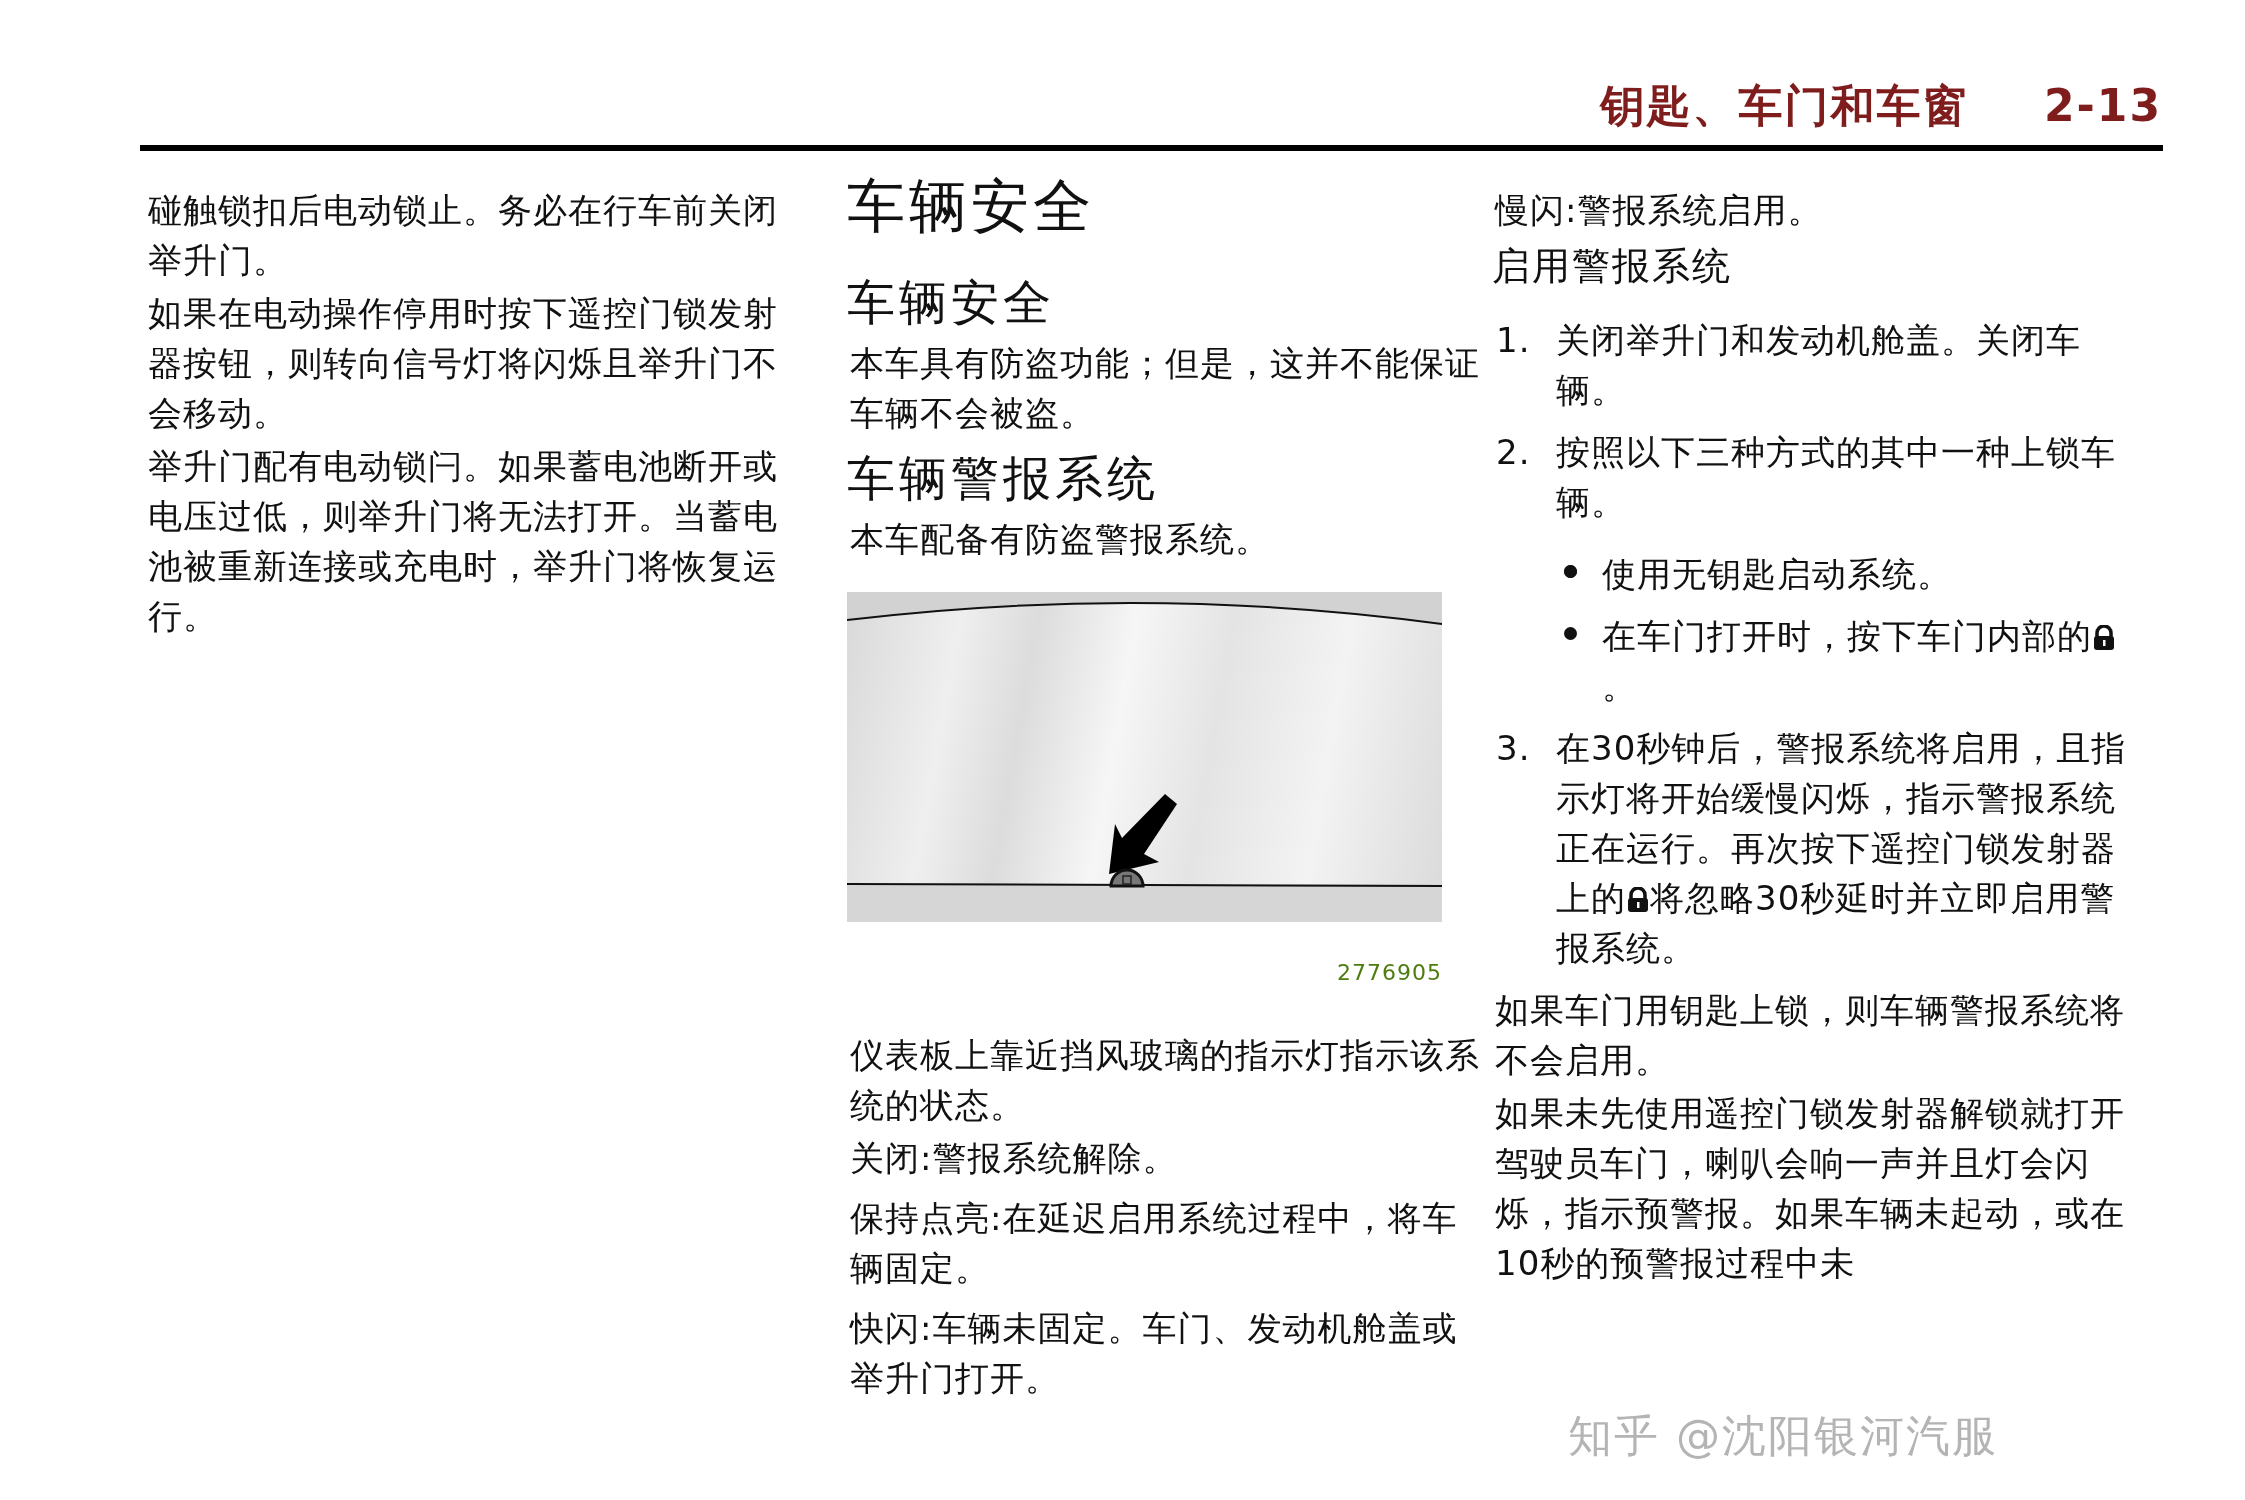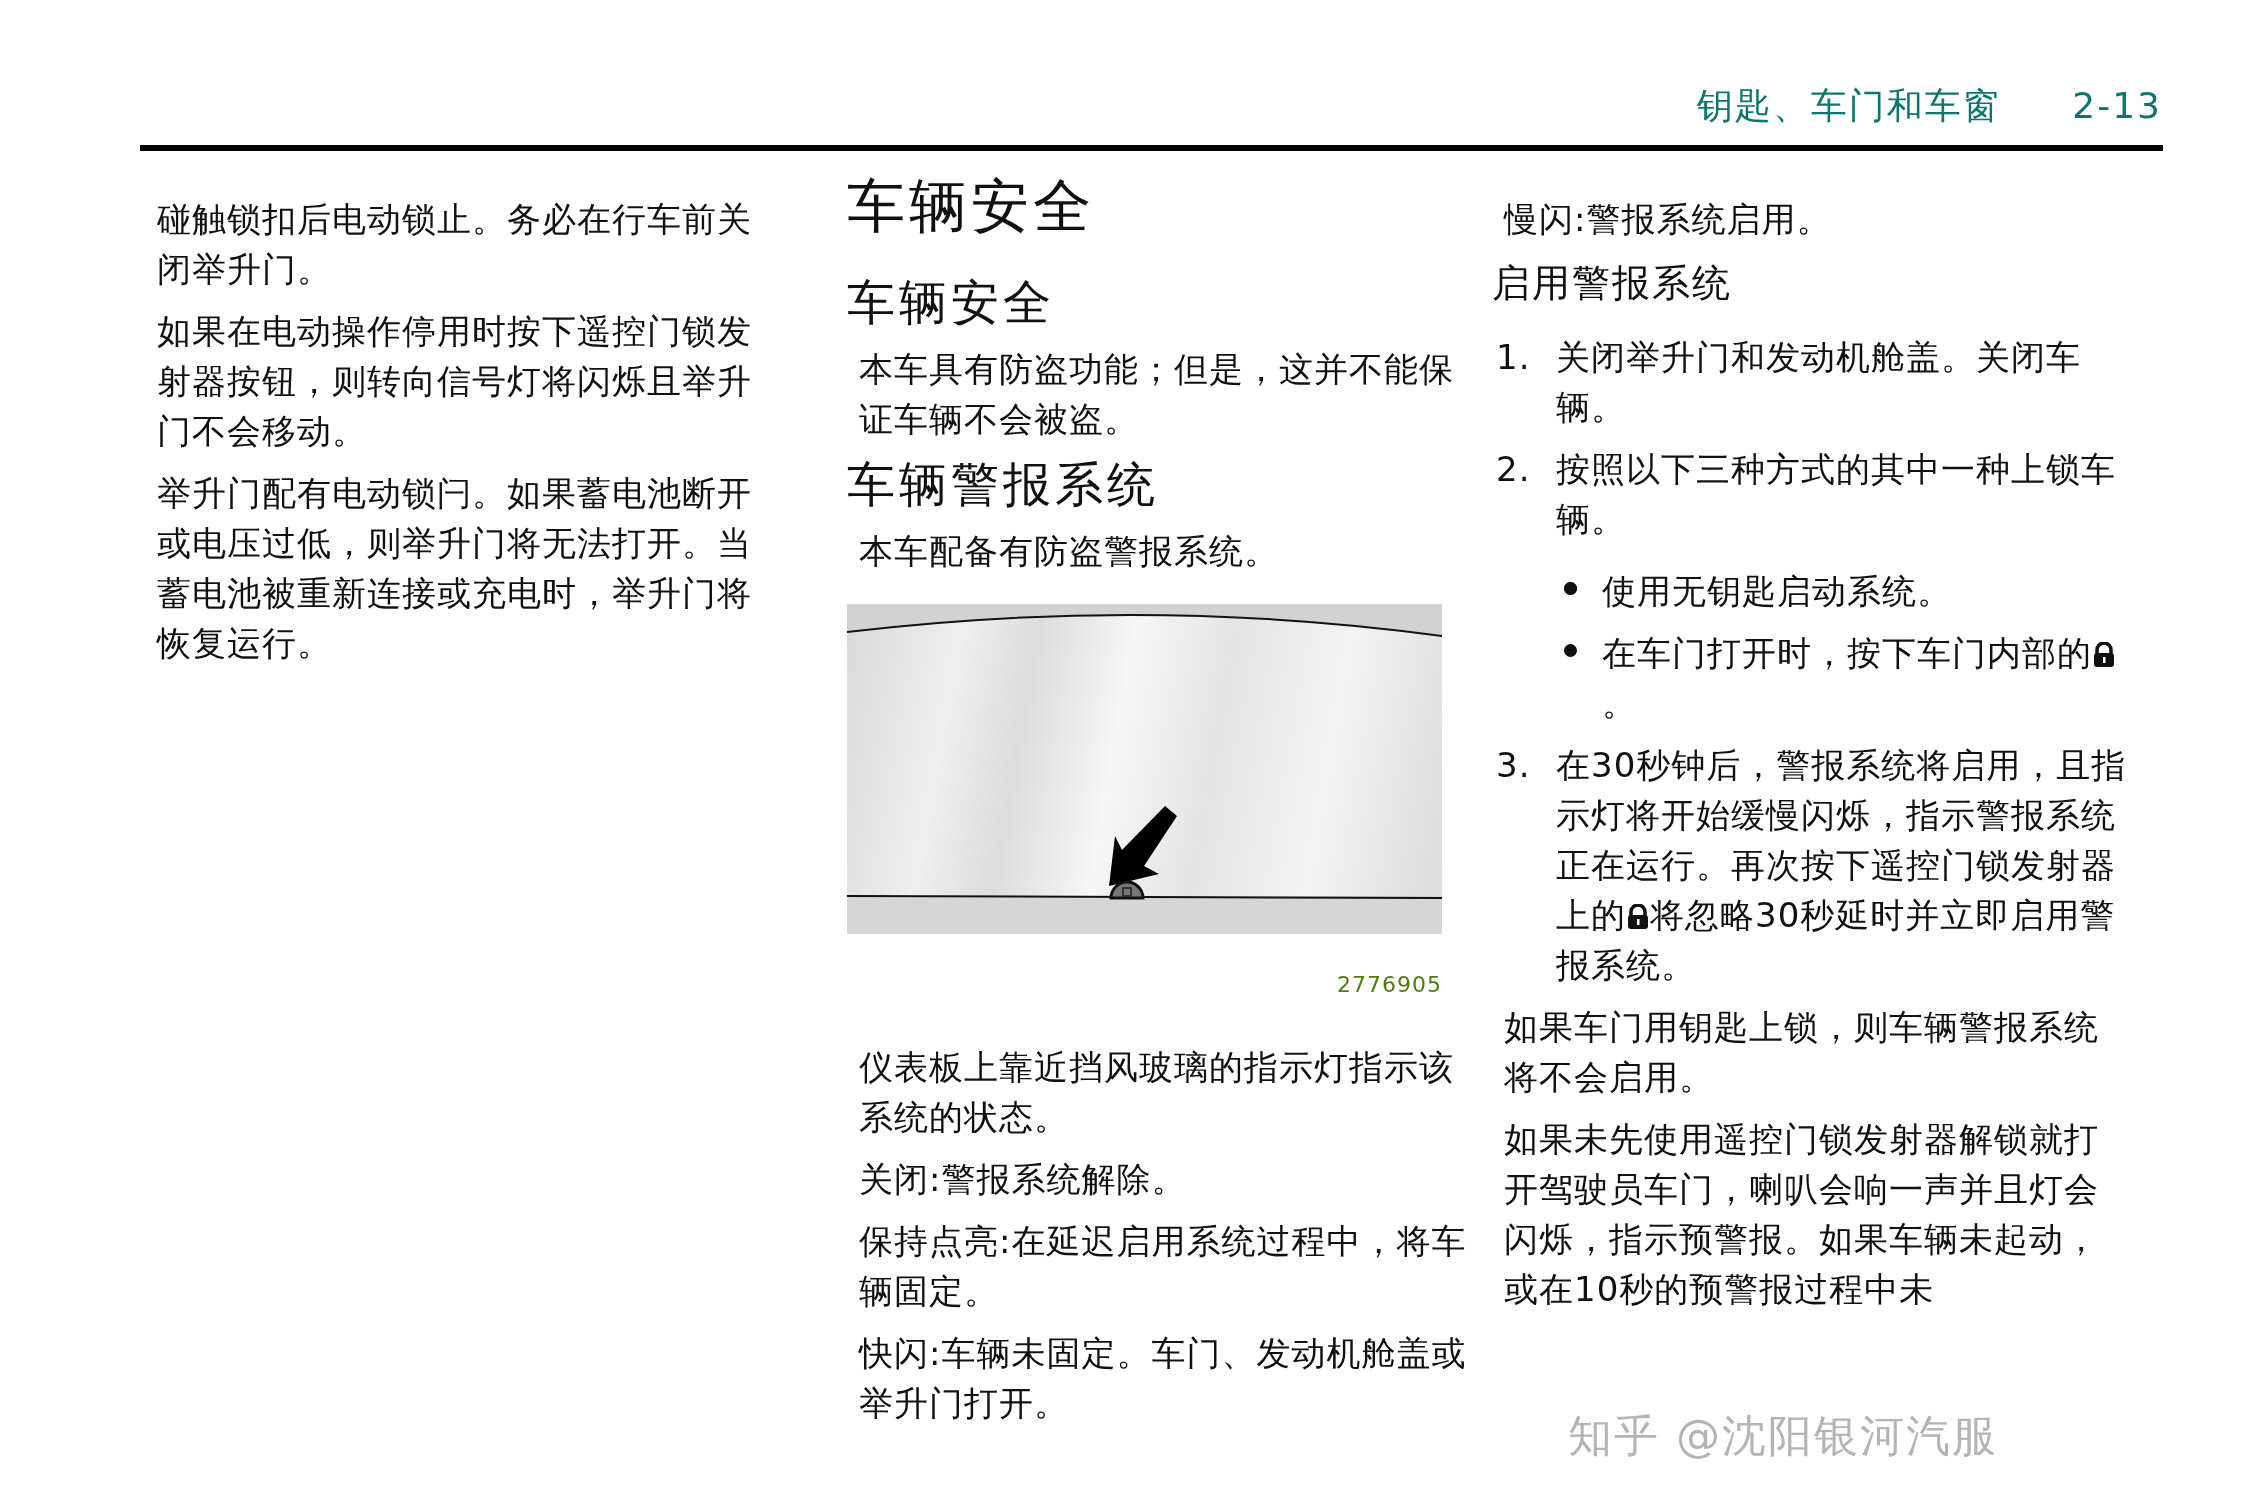--- a/index.html
+++ b/index.html
@@ -3,34 +3,34 @@
 <meta charset="utf-8">
 <style>
   html, body { margin: 0; padding: 0; background: #ffffff; }
   body {
     width: 2245px; height: 1500px; position: relative; overflow: hidden;
     font-family: "DejaVu Sans", "Liberation Sans", sans-serif;
     color: #111111;
   }
   .header-title {
     position: absolute; top: 78px; right: 83px;
-    font-size: 36px; line-height: 56px; letter-spacing: 2px;
-    white-space: nowrap; color: #0f766e;
+    font-size: 44px; line-height: 56px; letter-spacing: 2px;
+    white-space: nowrap; color: #7f1d1d; font-weight: bold;
   }
   .header-title .section { margin-right: 58px; }
   .rule {
     position: absolute; left: 140px; top: 145px; width: 2023px; height: 6px;
     background: #000;
   }
   .col { position: absolute; top: 0; }
   .col-left { left: 145px; width: 640px; top: 182px; }
   .col-mid { left: 847px; width: 640px; top: 170px; }
   .col-right { left: 1492px; width: 640px; top: 182px; }
 
-  p, .para { margin: 12px; font-size: 34px; line-height: 50px; letter-spacing: 1px; }
+  p, .para { margin: 3px; font-size: 34px; line-height: 50px; letter-spacing: 1px; }
   .h1 { font-size: 58px; line-height: 72px; margin: 0 0 30px 0; letter-spacing: 4px; font-weight: normal; }
   .h2 { font-size: 48px; line-height: 60px; margin: 0 0 6px 0; letter-spacing: 4px; font-weight: normal; }
   .h3 { font-size: 38px; line-height: 54px; margin: 4px 0 22px 0; letter-spacing: 2px; font-weight: normal; }
 
   .figure {
     position: relative; width: 595px; height: 330px; margin-top: 28px;
     background: linear-gradient(100deg, #d9d9d9 0%, #efefef 18%, #dcdcdc 30%, #f6f6f6 45%, #e4e4e4 60%, #f3f3f3 78%, #dadada 100%);
     border-radius: 4px;
   }
   .figure svg { position: absolute; left: 0; top: 0; }

